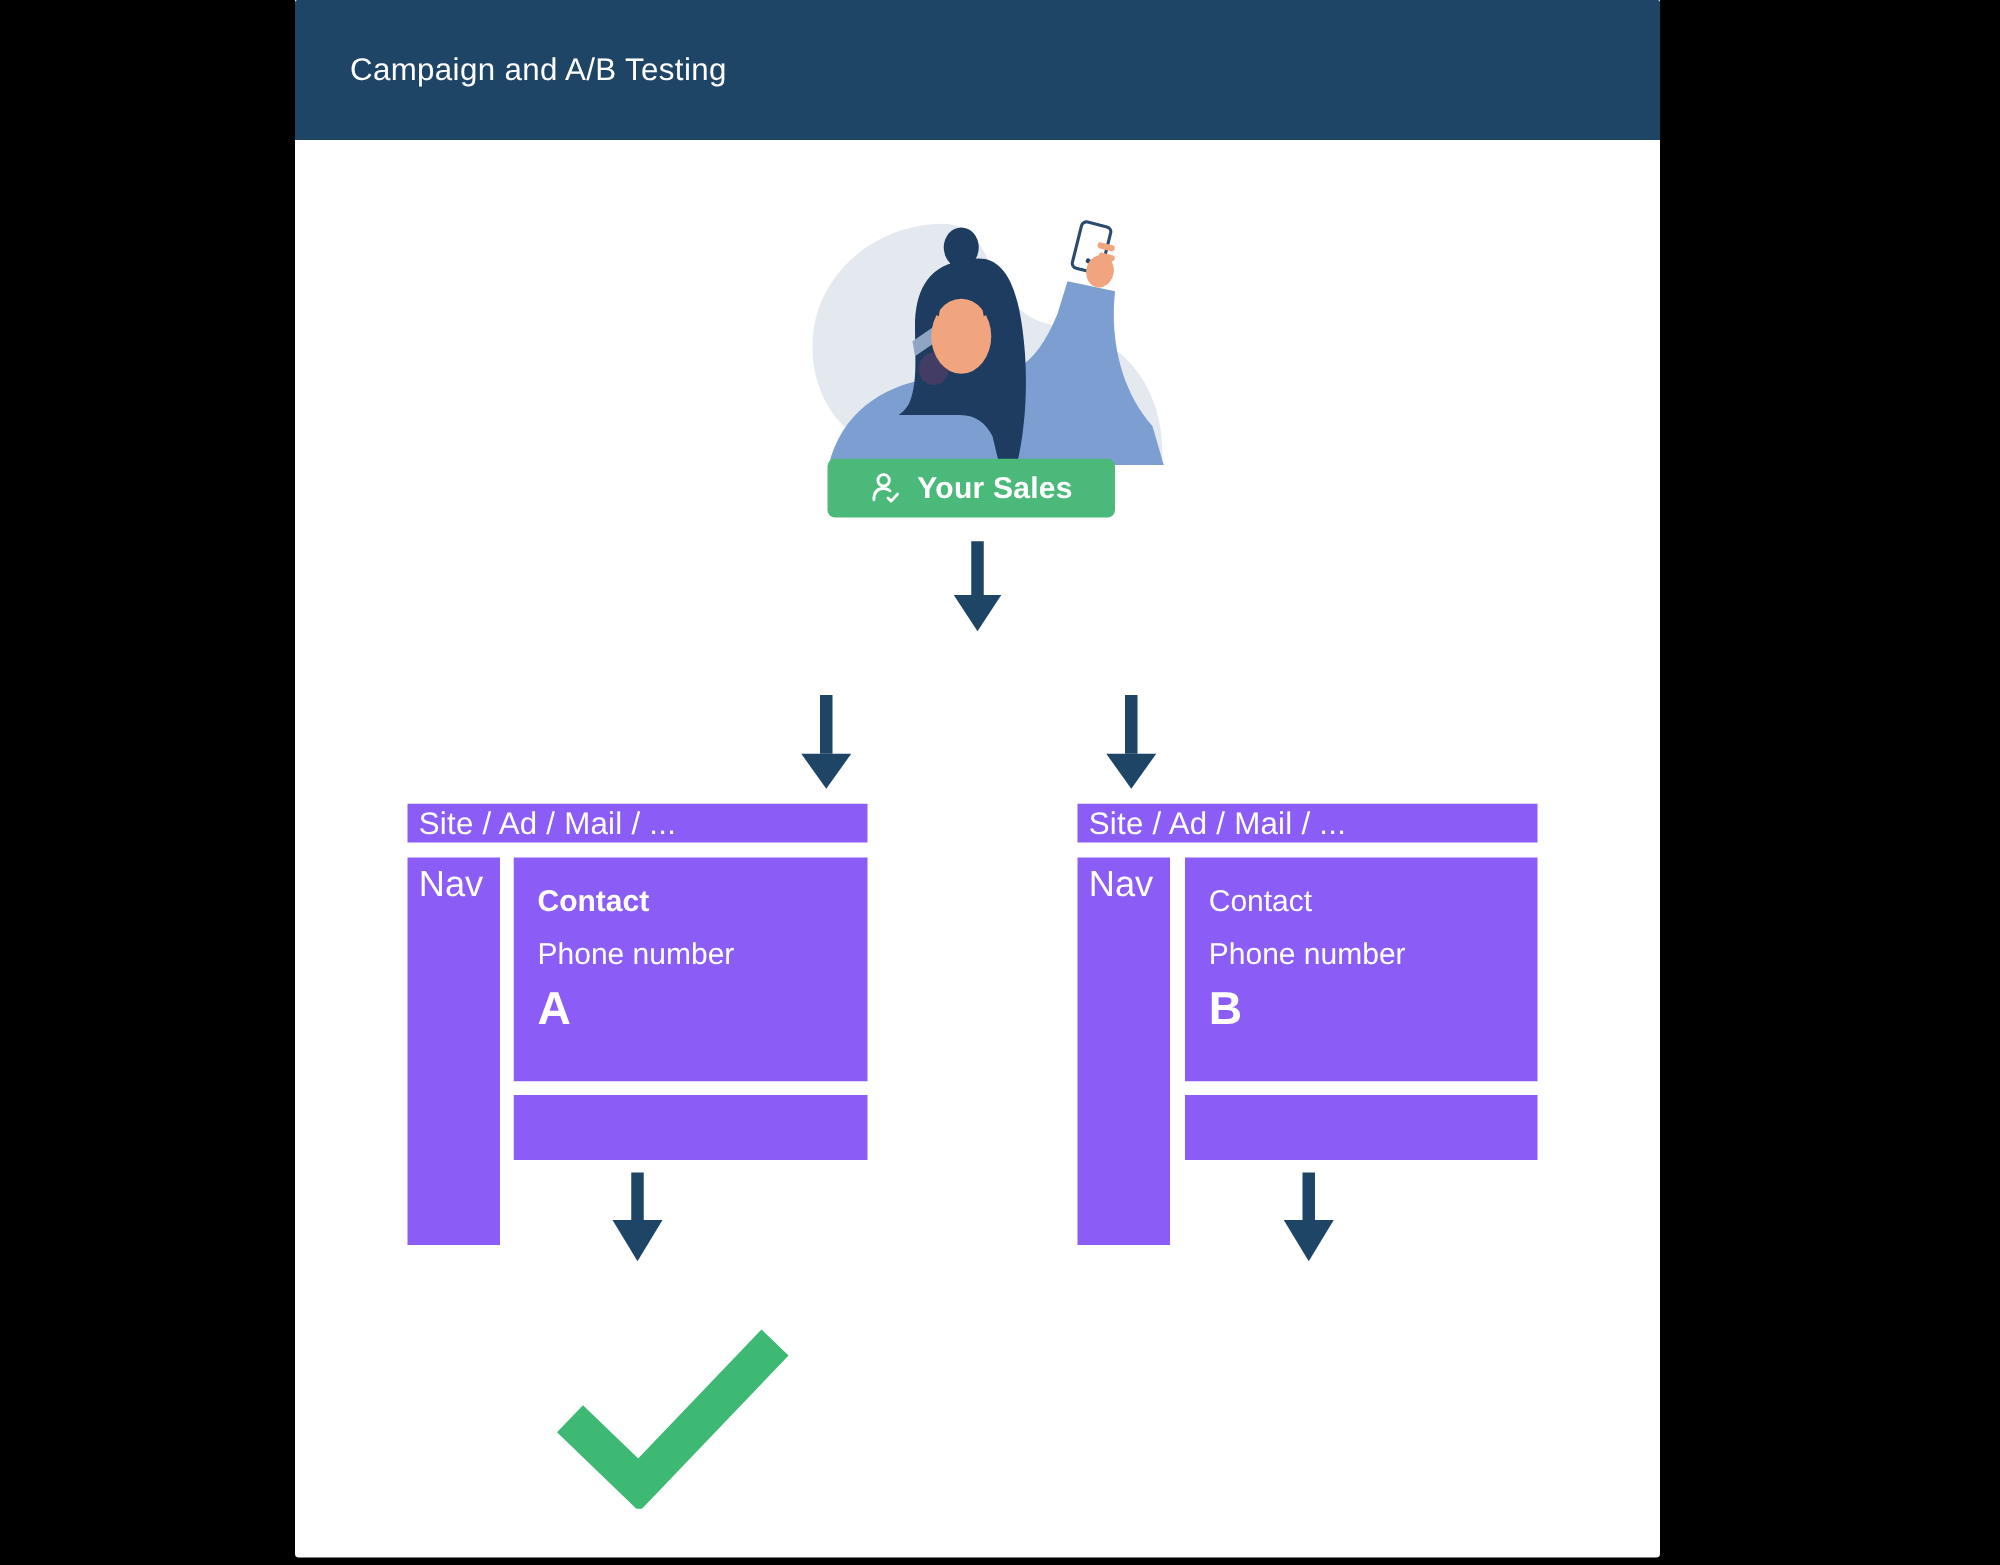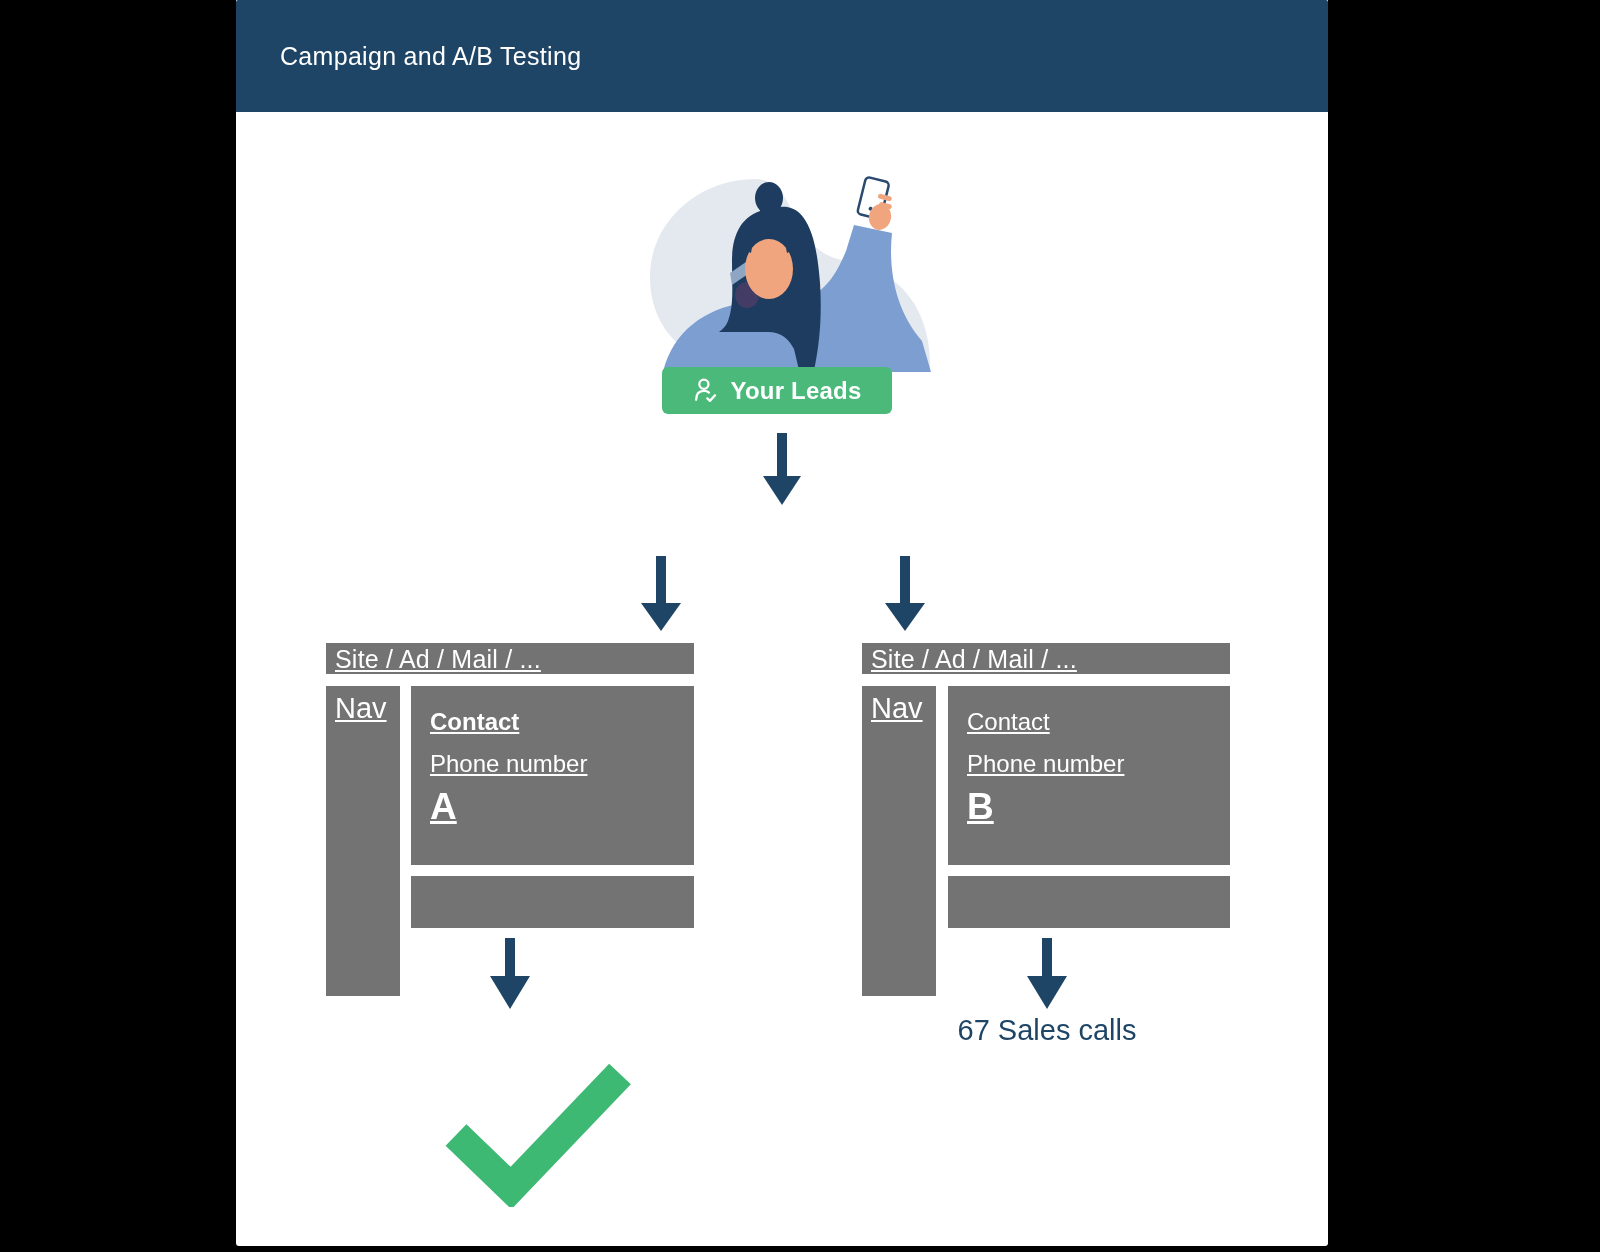--- a/index.html
+++ b/index.html
@@ -19,21 +19,21 @@
                justify-content:center; gap:11px; z-index:5; }
   .leads-btn span { color:#fff; font-size:24px; font-weight:700; letter-spacing:.2px; }
 
   .arrow { position:absolute; }
   .arrow .stem { position:absolute; background:#1f4566; }
   .arrow .head { position:absolute; width:0; height:0; }
 
   .dist-label { position:absolute; left:396px; top:506px; width:300px; text-align:center;
                 color:#1f4566; font-size:28px; font-weight:500; }
 
-  .wf-bar    { position:absolute; background:#737373; color:#fff;text-decoration:underline; }
+  .wf-bar    { position:absolute; background:#8b5cf6; color:#fff; }
   .wf-header { height:31px; width:368px; font-size:25px; line-height:32px; padding-left:9px;
                font-weight:400; letter-spacing:.2px; }
   .wf-nav    { width:74px; height:310px; font-size:29px; padding:6px 0 0 9px; }
   .wf-body   { height:179px; padding:15px 0 12px 19px; color:#fff; }
   .wf-body .line { font-size:24px; line-height:42px; }
   .wf-body .line.bold { font-weight:700; }
   .wf-body .letter { font-size:37px; font-weight:700; line-height:44px; }
   .wf-footer { height:52px; }
 
   .result { position:absolute; width:260px; text-align:center; color:#1f4566;
@@ -90,21 +90,21 @@
   </div>
 
   <div class="leads-btn">
     <svg width="27" height="27" viewBox="0 0 26 26">
       <g fill="none" stroke="#fff" stroke-width="2.2" stroke-linecap="round" stroke-linejoin="round">
         <circle cx="10.5" cy="7" r="4.4"></circle>
         <path d="M3,22 C3,15.5 6.5,13.3 10.5,13.3 C12.6,13.3 14.2,13.9 15.4,15"></path>
         <path d="M13.8,20.6 L16.3,23 L21.2,17.6"></path>
       </g>
     </svg>
-    <span>Your Leads</span>
+    <span>Your Sales</span>
   </div>
 
   <div class="arrow" style="left:527px; top:433px;">
     <div class="stem" style="left:14px; top:0; width:10px; height:43px;"></div>
     <div class="head" style="left:0; top:43px; border-left:19px solid transparent; border-right:19px solid transparent; border-top:29px solid #1f4566;"></div>
   </div>
 
 
   <div class="arrow" style="left:405px; top:556px;">
     <div class="stem" style="left:15px; top:0; width:10px; height:47px;"></div>
@@ -135,21 +135,20 @@
 
   <div class="arrow" style="left:254px; top:938px;">
     <div class="stem" style="left:15px; top:0; width:10px; height:38px;"></div>
     <div class="head" style="left:0; top:38px; border-left:20px solid transparent; border-right:20px solid transparent; border-top:33px solid #1f4566;"></div>
   </div>
   <div class="arrow" style="left:791px; top:938px;">
     <div class="stem" style="left:15px; top:0; width:10px; height:38px;"></div>
     <div class="head" style="left:0; top:38px; border-left:20px solid transparent; border-right:20px solid transparent; border-top:33px solid #1f4566;"></div>
   </div>
 
-  <div class="result" style="left:681px;">67 Sales calls</div>
 
   <div class="check">
     <svg width="196" height="152" viewBox="0 0 196 152">
       <path d="M16,80 L71,133 L180,19" fill="none" stroke="#3db974" stroke-width="30" stroke-linecap="butt" stroke-linejoin="miter"></path>
     </svg>
   </div>
 
 </div>
 
 </body></html>

